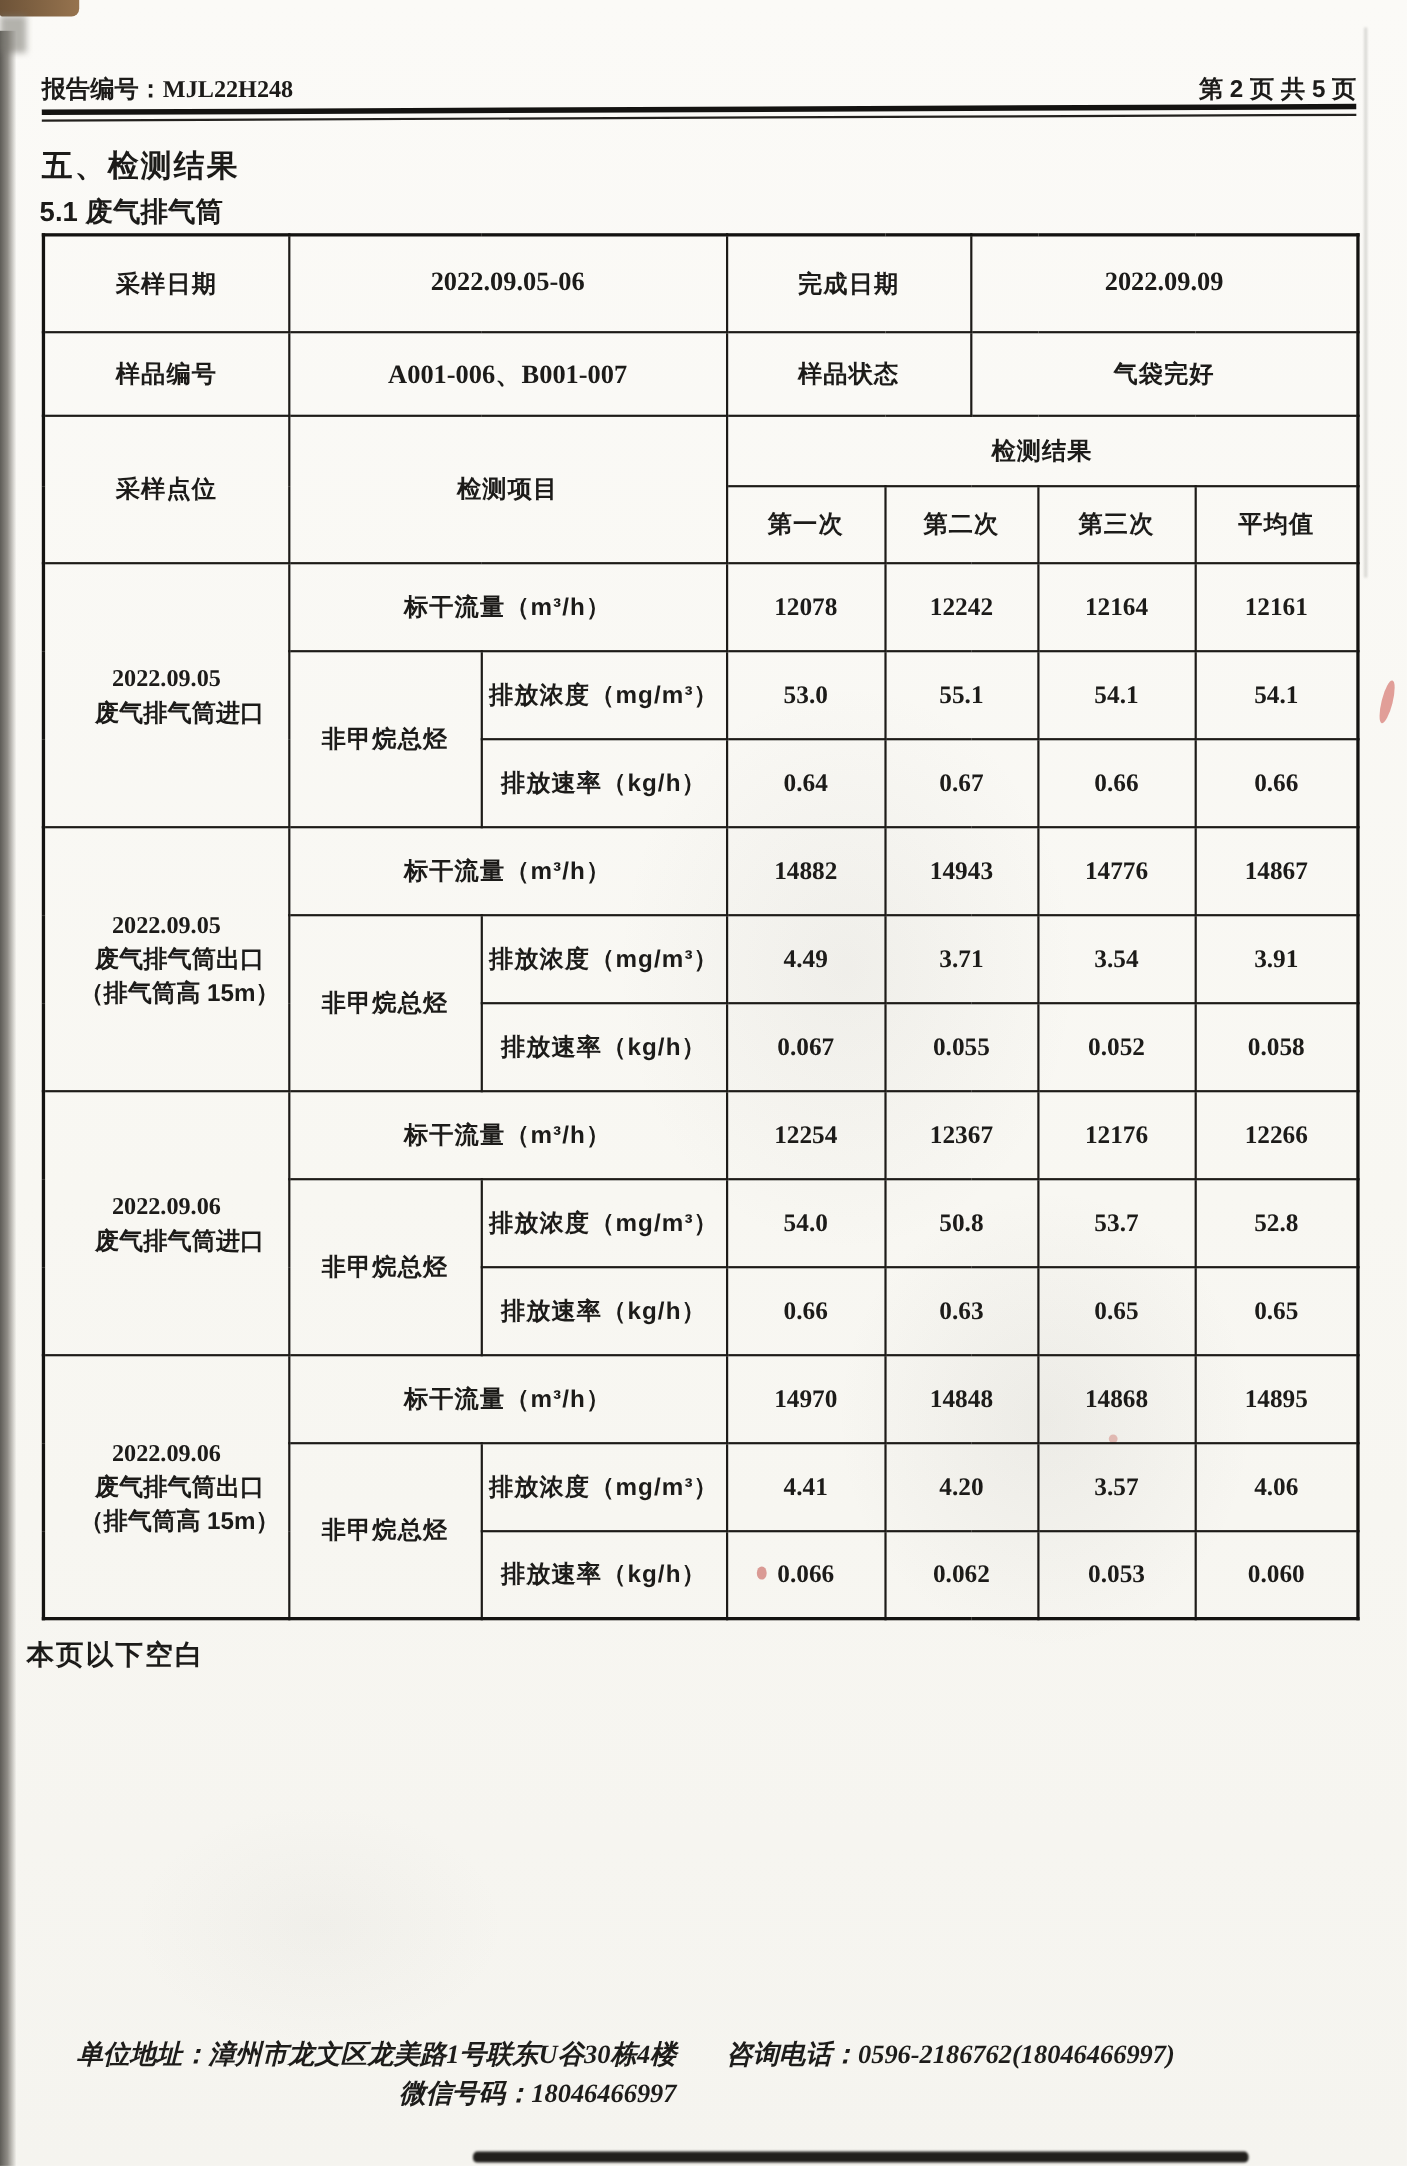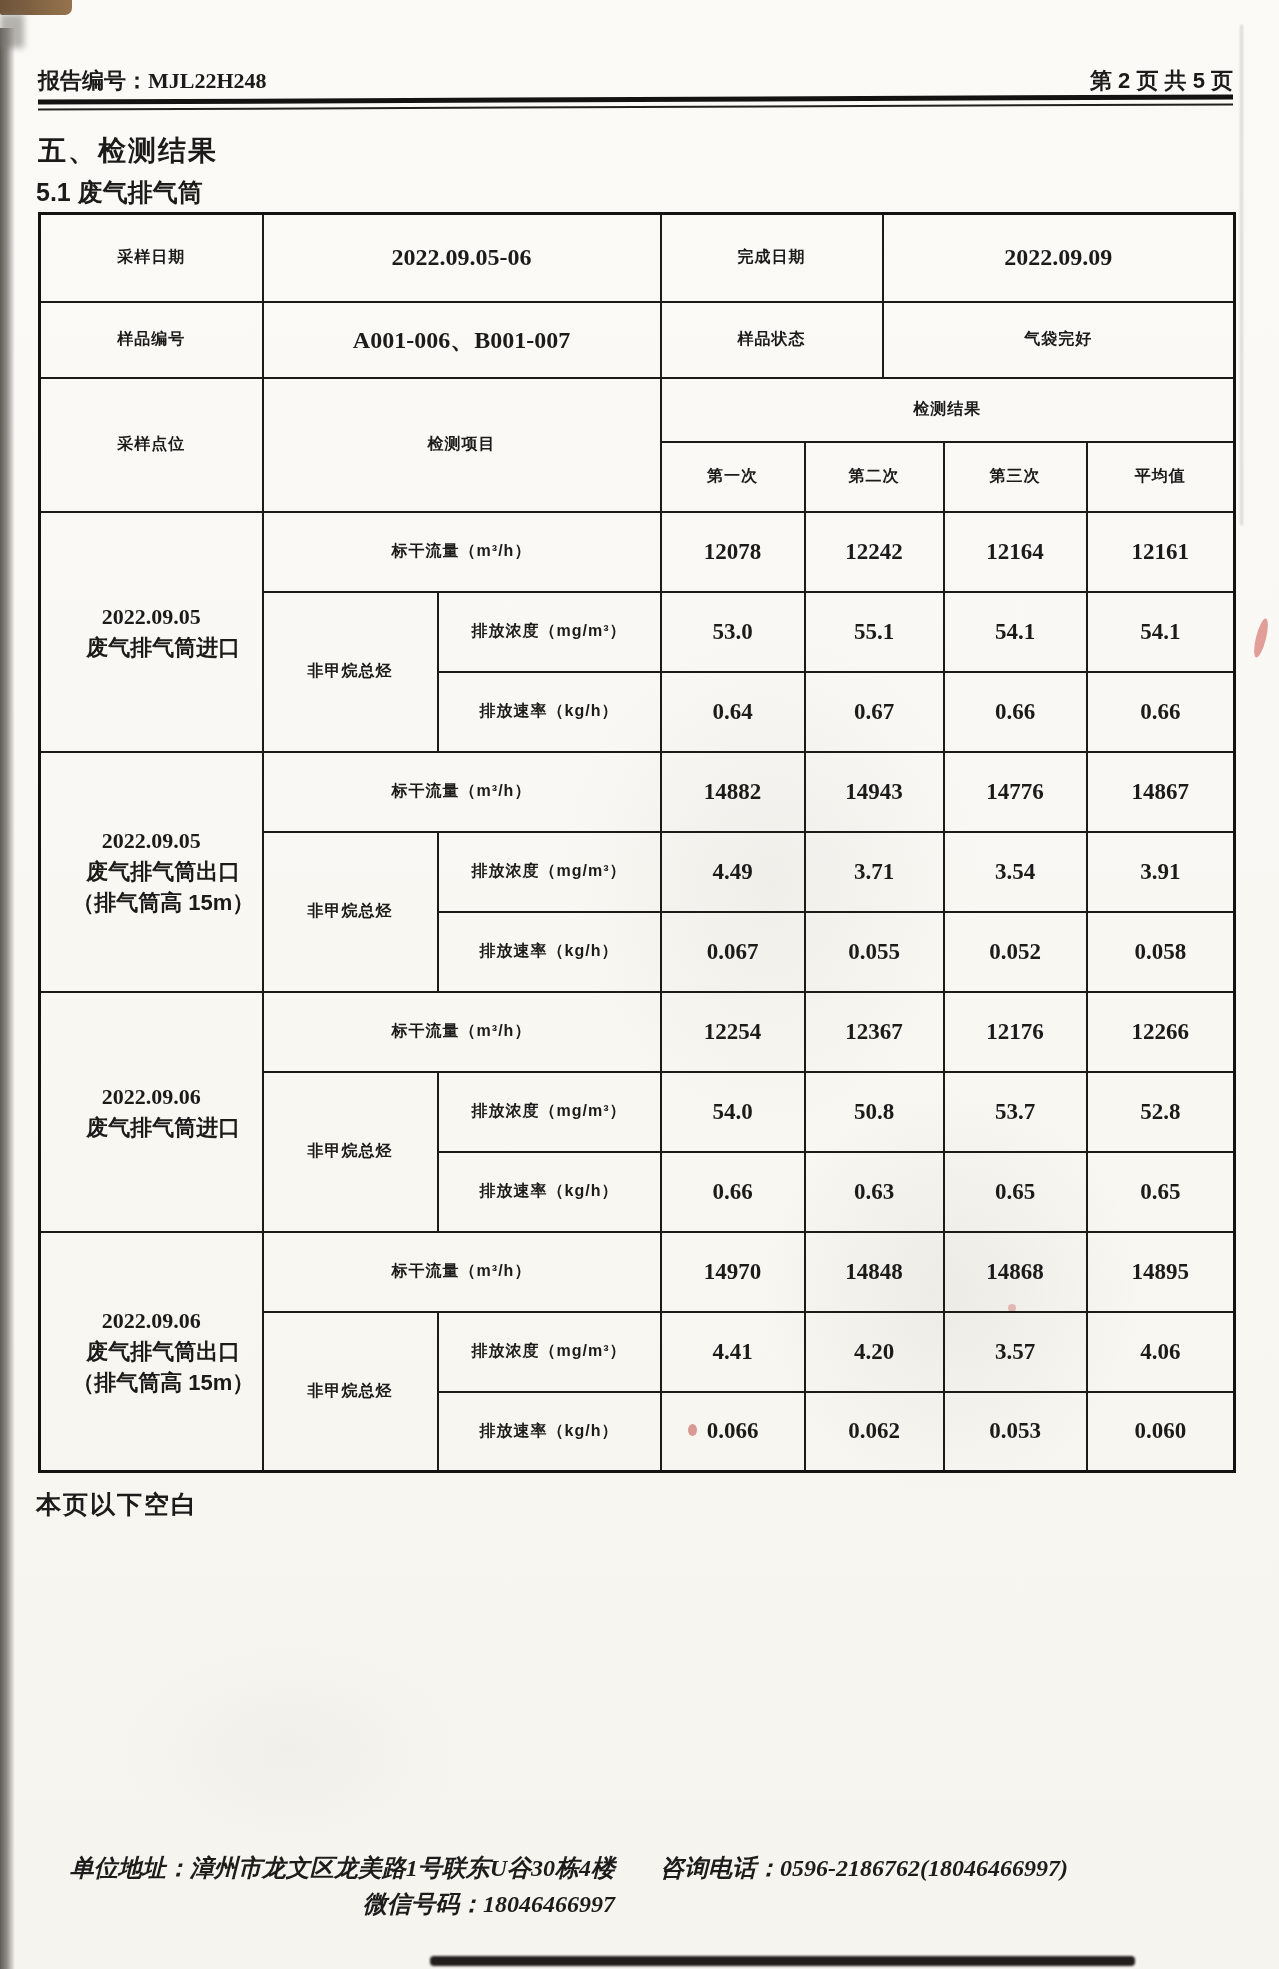--- a/index.html
+++ b/index.html
@@ -35,30 +35,30 @@
   .hdr .lblb{font-weight:700;font-size:22px;text-align:center;}
   .hdr .numb{font-family:"Liberation Serif",serif;font-weight:700;font-size:22px;}
   .hdr-rule{position:absolute;left:38px;top:97px;width:1195px;height:4px;
     border-top:5px solid #141311;border-bottom:2px solid #23211e;transform:rotate(-0.25deg);}
   .sec-title{position:absolute;left:38px;top:132px;font-size:28px;font-weight:700;letter-spacing:2px;}
   .sub-title{position:absolute;left:36px;top:176px;font-size:25px;font-weight:700;}
   
   .tbl-wrap{position:absolute;left:38px;top:212px;}
   table{border-collapse:collapse;table-layout:fixed;width:1195px;border:3px solid #141311;}
   td{border:2px solid #1d1b18;text-align:center;vertical-align:middle;padding:0;overflow:hidden;}
-  td.lbl{font-weight:700;font-size:16px;letter-spacing:1px;}
+  td.lbl{font-weight:700;font-size:22px;letter-spacing:1px;}
   td.val{font-family:"Liberation Serif",serif;font-weight:700;font-size:24px;margin-left:40px;}
   td.num{font-family:"Liberation Serif",serif;font-weight:600;font-size:23px;}
   td.point{font-size:22px;line-height:31px;}
   .pl{display:block;}
   .pl-date{font-family:"Liberation Serif",serif;font-weight:700;}
   .pl-cn{font-weight:700;padding-left:24px;}
   tr.rh1{height:88px;} tr.rh2{height:76px;} tr.rh3{height:64px;} tr.rh4{height:70px;}
   tr.rhd{height:80px;}
-  .blank-note{position:absolute;left:36px;top:1488px;font-size:25px;font-weight:600;letter-spacing:2px;}
+  .blank-note{position:absolute;left:24px;top:1488px;font-size:25px;font-weight:600;letter-spacing:2px;}
   
   .footer{position:absolute;left:40px;top:1850px;display:flex;gap:45px;
     font-family:"Liberation Serif",serif;font-style:italic;font-weight:700;font-size:24px;color:#1d1c1a;text-align:right;}
   .fcol{display:flex;flex-direction:column;line-height:36px;}
   .fcol.left{width:575px;}
 </style>
 </head>
 <body>
 
 <div class="page">

